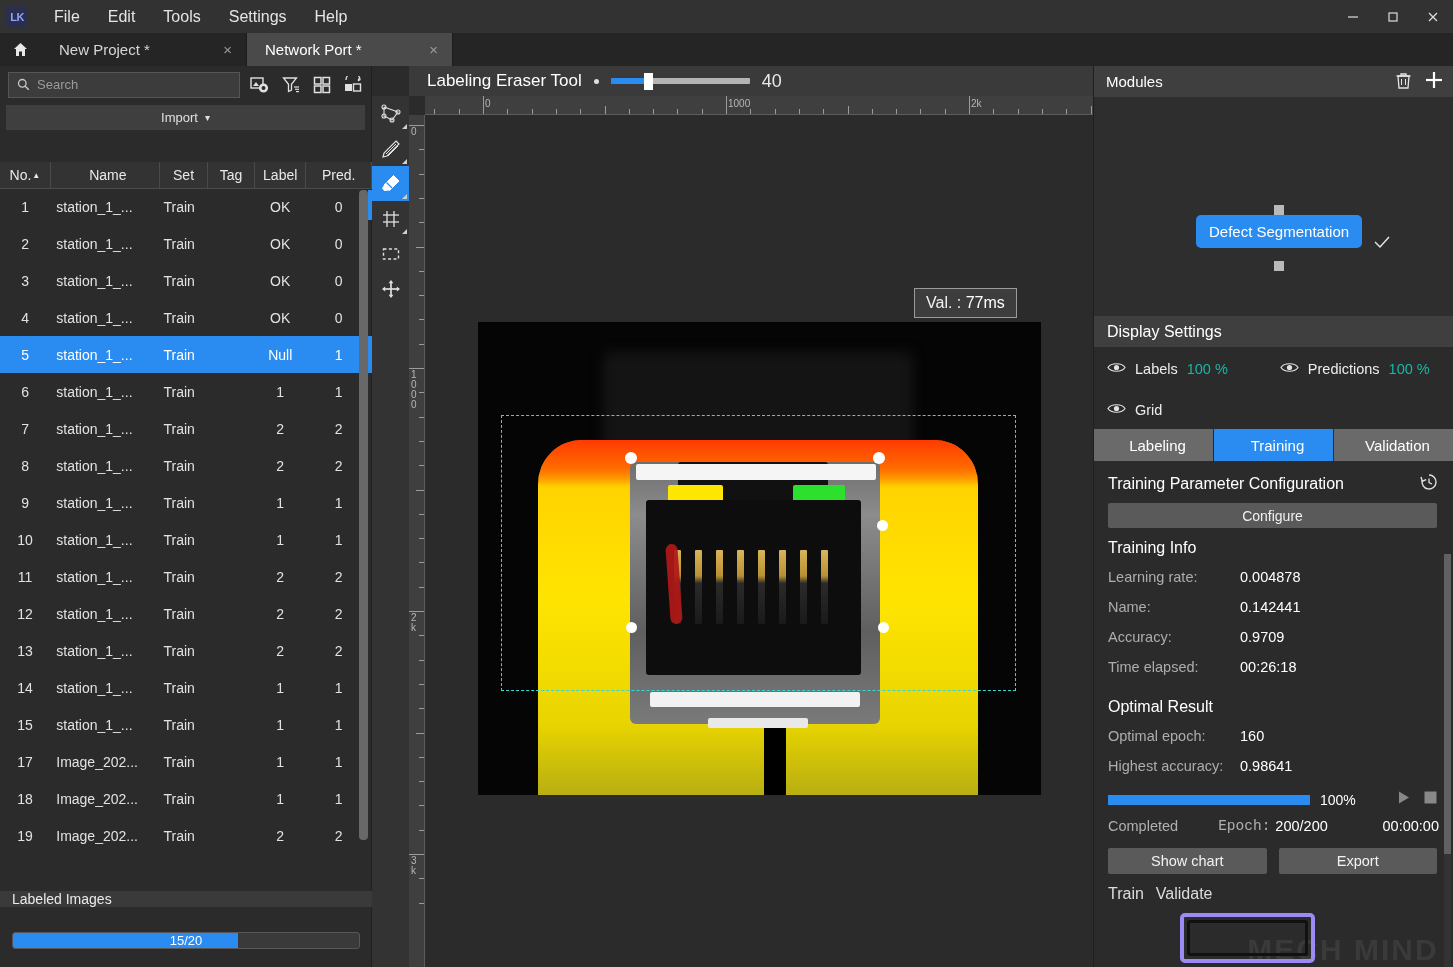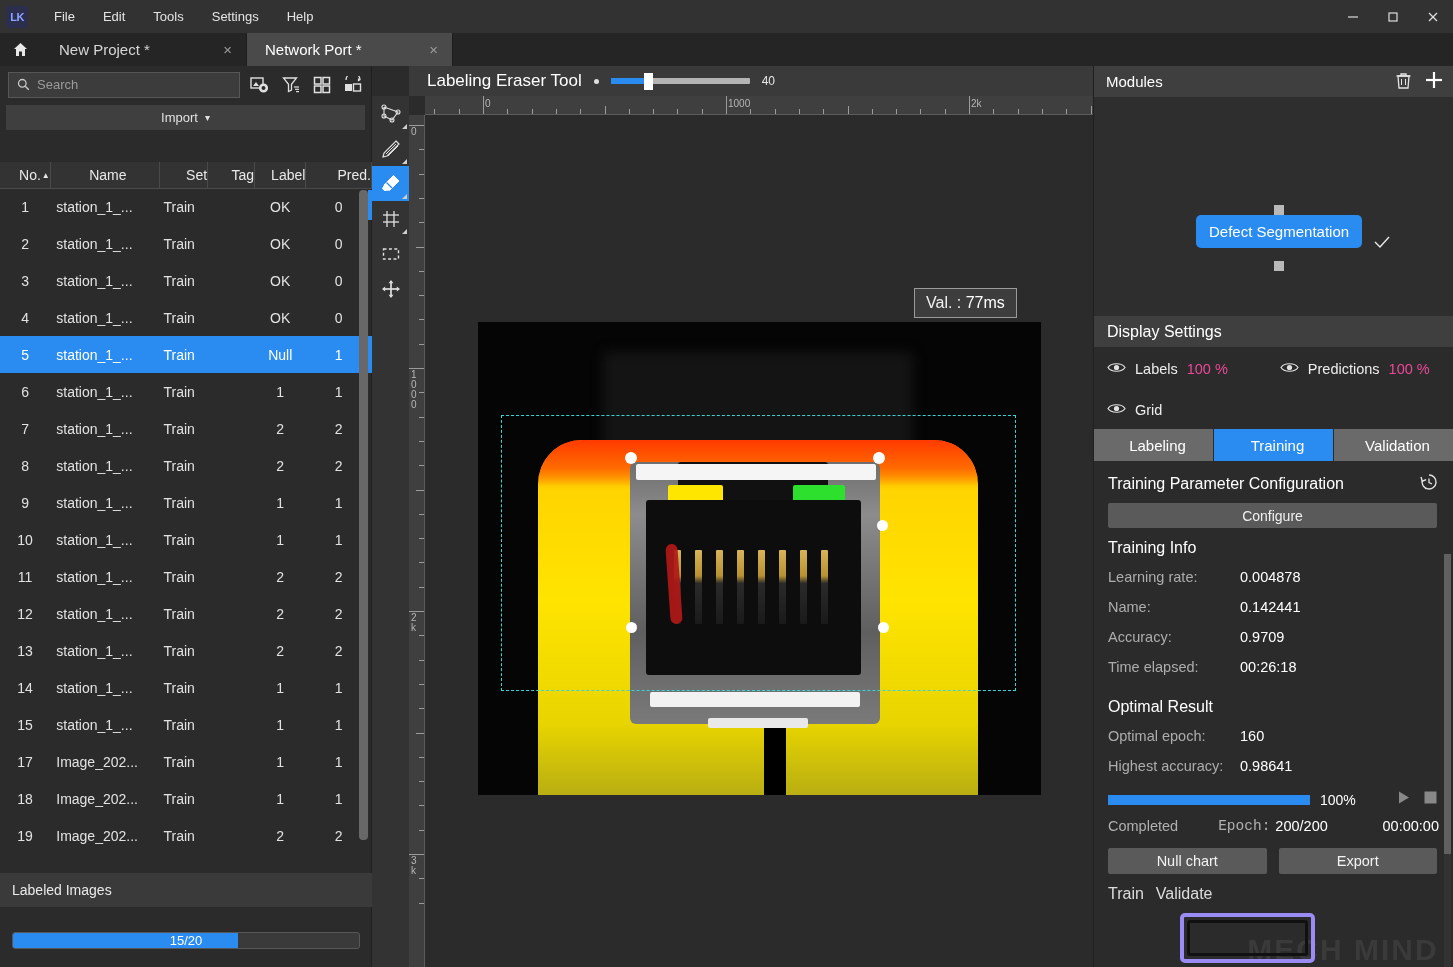--- a/index.html
+++ b/index.html
@@ -17,21 +17,21 @@
     position: absolute; left: 0; top: 0; width: 1453px; height: 33px;
     background: #323232; display: flex; align-items: center;
   }
   .applogo {
     width: 22px; height: 22px; margin-left: 6px; margin-right: 12px;
     background: #2b2f4d; border-radius: 3px;
     display: flex; align-items: center; justify-content: center;
     font-size: 11px; font-weight: bold; color: #8ea3ff; letter-spacing: -0.5px;
   }
   .menu-item {
-    font-size: 13px; color: #e4e4e4; padding: 4px 14px; cursor: default;
+    font-size: 16px; color: #e4e4e4; padding: 4px 14px; cursor: default;
   }
   .wincontrols { margin-left: auto; display: flex; }
   .wc { width: 40px; height: 33px; display:flex; align-items:center; justify-content:center; }
   .wc svg { display:block; }
 
   
   .tabstrip {
     position: absolute; left: 0; top: 33px; width: 1453px; height: 33px;
     background: #252525; display: flex; align-items: stretch;
   }
@@ -64,21 +64,21 @@
   .importbar {
     margin: 2px 6px 0 6px; height: 25px; background: #3f3f3f;
     display: flex; align-items: center; justify-content: center; gap: 7px;
     font-size: 13px; color: #e0e0e0;
   }
 
   table.filelist { width: 100%; border-collapse: collapse; table-layout: fixed; }
   table.filelist th {
     background: #333333; color: #e9e9e9; font-weight: normal; font-size: 14px;
     height: 26px; border-right: 1px solid #4a4a4a; border-bottom: 1px solid #4a4a4a;
-    text-align: right; position: relative;
+    text-align: center; position: relative;
   }
   table.filelist td {
     height: 37px; font-size: 14px; color: #e2e2e2; text-align: center;
     border: none;
   }
   table.filelist tr.sel td { background: #2a8cf0; color: #ffffff; }
   .c-no { width: 46px; }
   .c-name { width: 100px; text-align: left !important; padding-left: 6px; }
   .c-set { width: 44px; }
   .c-tag { width: 43px; }
@@ -99,21 +99,21 @@
   .vscroll .thumb {
     position: absolute; left: 0; top: 0; width: 9px; height: 650px;
     background: #686868; border-radius: 4px;
   }
   .vscroll-edge {
     position: absolute; right: 0; top: 28px; width: 4px; height: 30px;
     background: #2a8cf0;
   }
 
   .labeledbar {
-    position: absolute; left: 0; bottom: 60px; width: 372px; height: 34px;
+    position: absolute; left: 0; bottom: 60px; width: 372px; height: 16px;
     background: #3a3a3a; display: flex; align-items: center; padding-left: 12px;
     font-size: 14px; color: #eaeaea;
   }
   .progwrap {
     position: absolute; left: 12px; bottom: 18px; width: 348px; height: 17px;
     background: #3a3a3a; border: 1px solid #575757; border-radius: 3px;
     overflow: hidden;
   }
   .progfill {
     position: absolute; left: 0; top: 0; height: 100%; background: #2a8cf0;
@@ -142,21 +142,21 @@
   
   .canvastoolbar {
     position: absolute; left: 409px; top: 66px; width: 684px; height: 30px;
     background: #3a3a3a; display: flex; align-items: center; gap: 12px; padding-left: 18px;
   }
   .ct-title { font-size: 17px; color: #ffffff; }
   .ct-dot { width: 5px; height: 5px; border-radius: 50%; background: #e0e0e0; }
   .slider { position: relative; width: 139px; height: 6px; background: #b4b4b4; border-radius: 1px; }
   .slider .fill { position: absolute; left: 0; top: 0; height: 6px; background: #2a8cf0; }
   .slider .knob { position: absolute; top: -5px; width: 9px; height: 17px; background: #ffffff; }
-  .ct-val { font-size: 12px; color: #e8e8e8; }
+  .ct-val { font-size: 18px; color: #e8e8e8; }
 
   
   .canvasarea {
     position: absolute; left: 409px; top: 96px; width: 684px; height: 871px;
     background: #2b2b2b; overflow: hidden;
   }
   .ruler-h {
     position: absolute; left: 16px; top: 0; width: 668px; height: 19px;
     background: #3f3f3f; border-bottom: 1px solid #5c5c5c;
   }
@@ -273,21 +273,21 @@
   }
   .modcheck { position: absolute; left: 278px; top: 135px; }
 
   .displaysettings {
     height: 31px; background: #3f3f3f; display: flex; align-items: center;
     padding-left: 13px; font-size: 16px; color: #ffffff;
   }
   .dsrow { display: flex; align-items: center; height: 44px; padding-left: 13px; font-size: 14.5px; }
   .ds-item { display: flex; align-items: center; gap: 9px; }
   .ds-lbl { color: #ededed; }
-  .ds-pct { color: #ec4899; }
+  .ds-pct { color: #14b8a6; }
 
   .tabrow { display: flex; height: 32px; margin: 0; }
   .rtab {
     flex: 1; background: #6a6a6a; color: #ffffff; font-size: 15px;
     display: flex; align-items: center; justify-content: center;
     border-right: 1px solid #2b2b2b;
     padding-left: 8px;
   }
   .rtab:last-child { border-right: none; text-align: right; }
   .rtab.active { background: #2a8cf0; }
@@ -942,21 +942,21 @@
     </div>
 
     <div class="statusrow">
       <span class="st-completed">Completed</span>
       <span class="st-epoch-k">Epoch:</span>
       <span class="st-epoch-v">200/200</span>
       <span class="st-time">00:00:00</span>
     </div>
 
     <div class="btnrow">
-      <div class="b">Null chart</div>
+      <div class="b">Show chart</div>
       <div class="b">Export</div>
     </div>
     <div class="btnrow2">
       <div class="b">Train</div>
       <div class="b">Validate</div>
     </div>
 
     <div class="rscroll">
         <div class="thumb"></div>
       </div>

